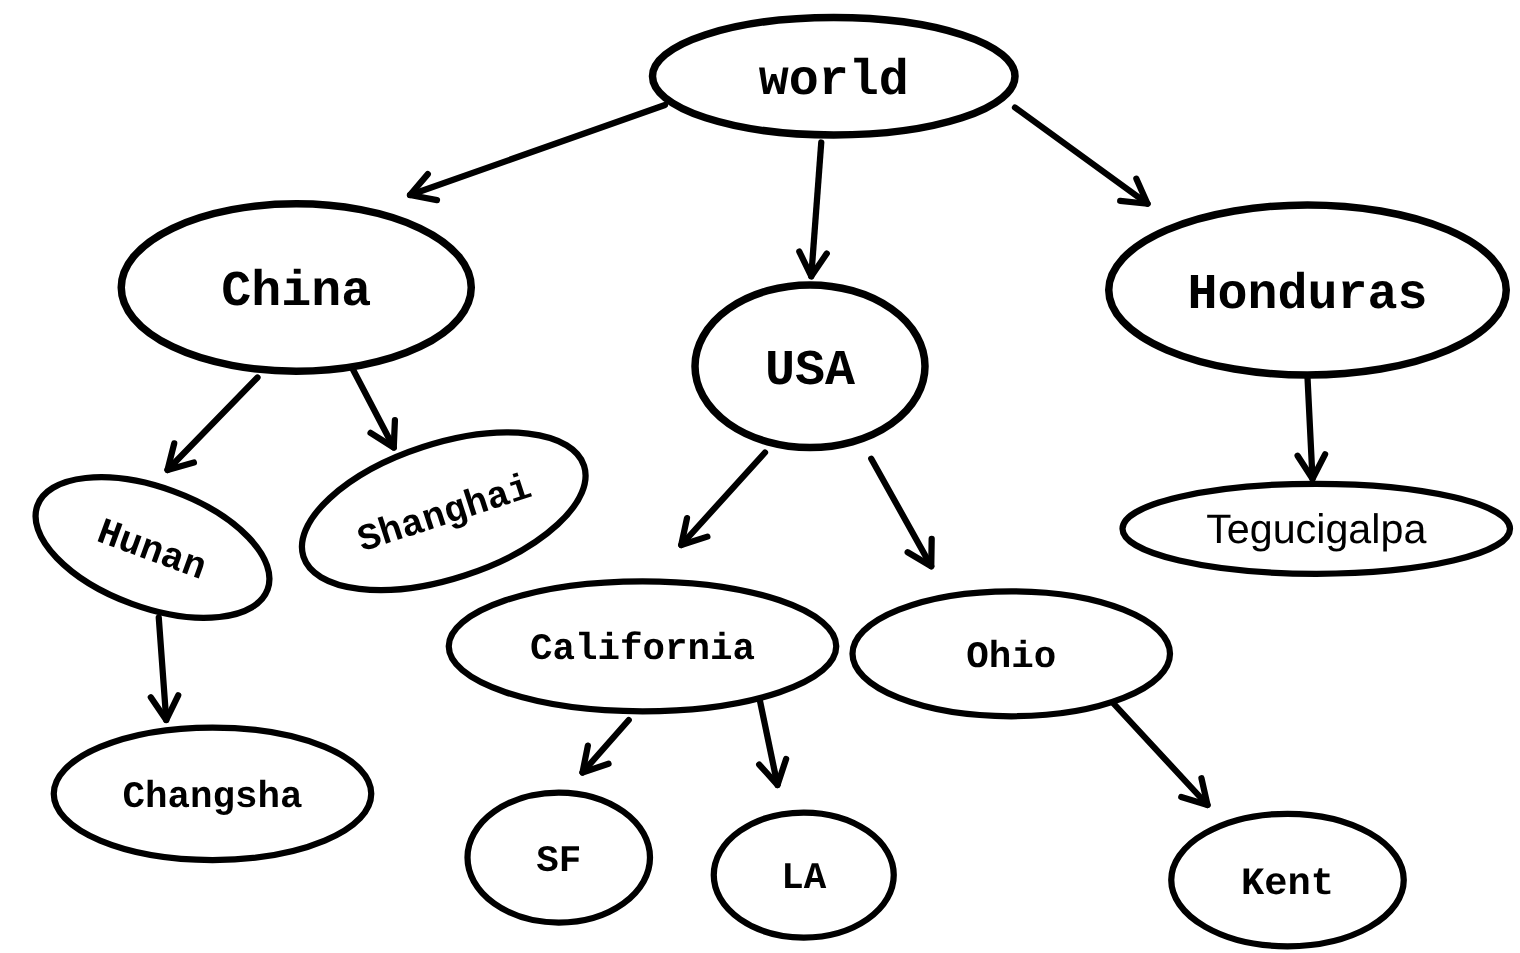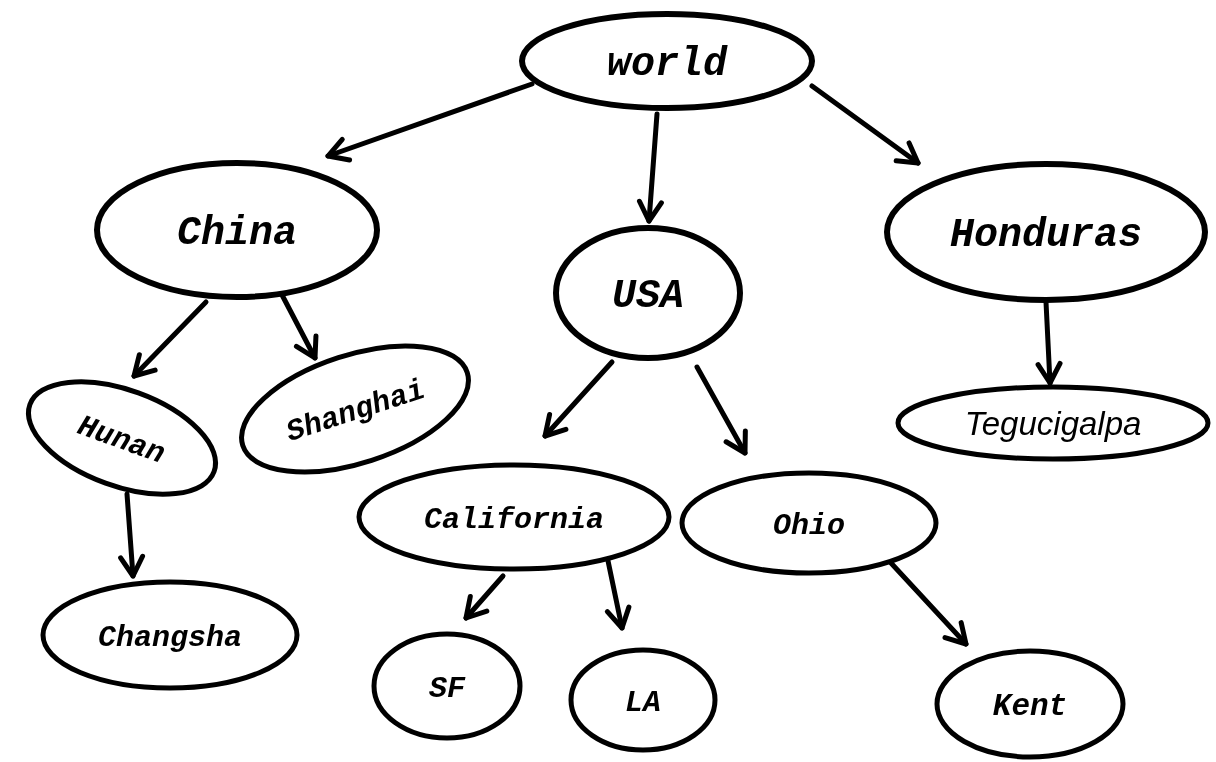--- a/index.html
+++ b/index.html
@@ -6,21 +6,20 @@
     margin: 0;
     padding: 0;
     background: #ffffff;
   }
   .stage {
     position: relative;
     width: 1216px;
     height: 762px;
     background: #ffffff;
     overflow: hidden;
-    font-style: italic;
   }
   svg { display: block; }
   .node-label-mono {
     font-family: "Liberation Mono", "DejaVu Sans Mono", monospace;
     font-weight: 700;
     fill: #000000;
   }
   .node-label-sans {
     font-family: "Liberation Sans", "DejaVu Sans", sans-serif;
     font-weight: 400;

